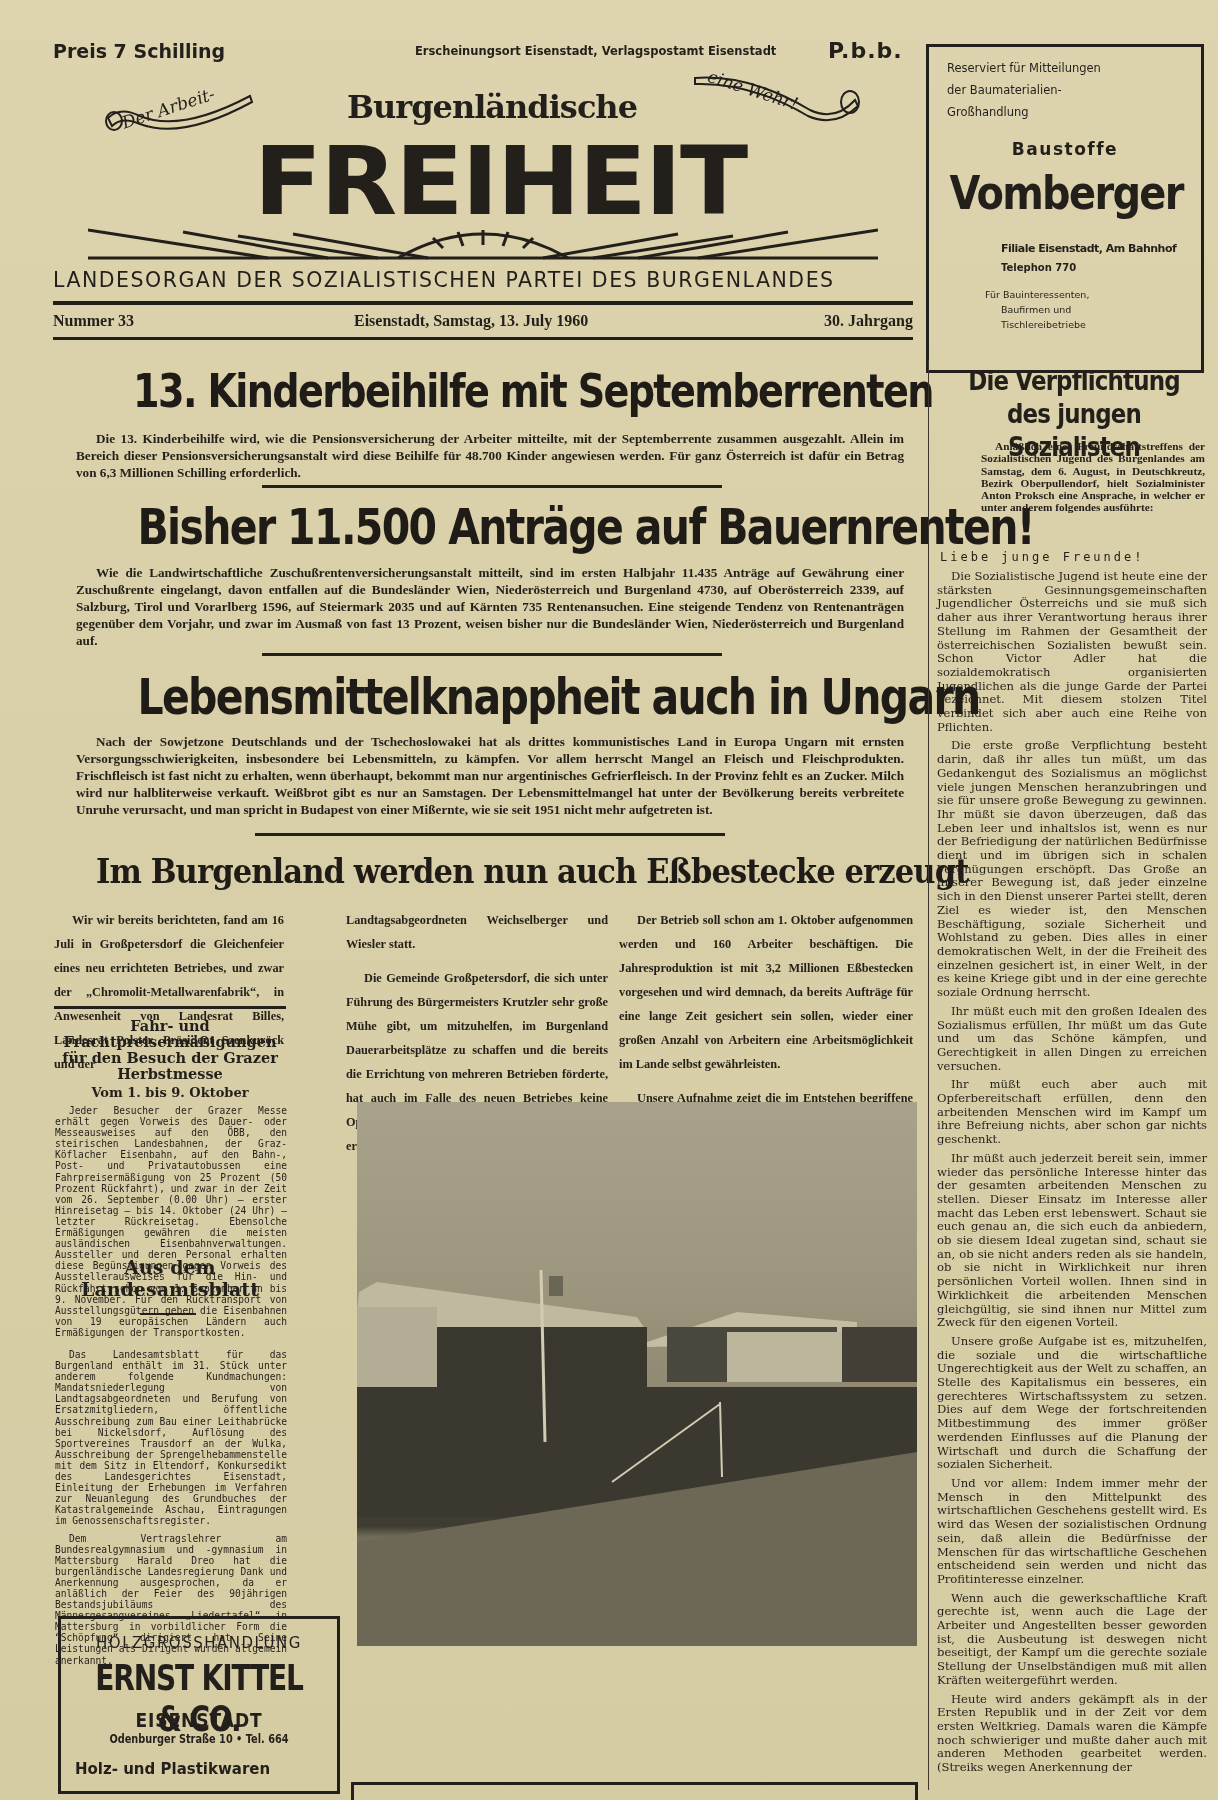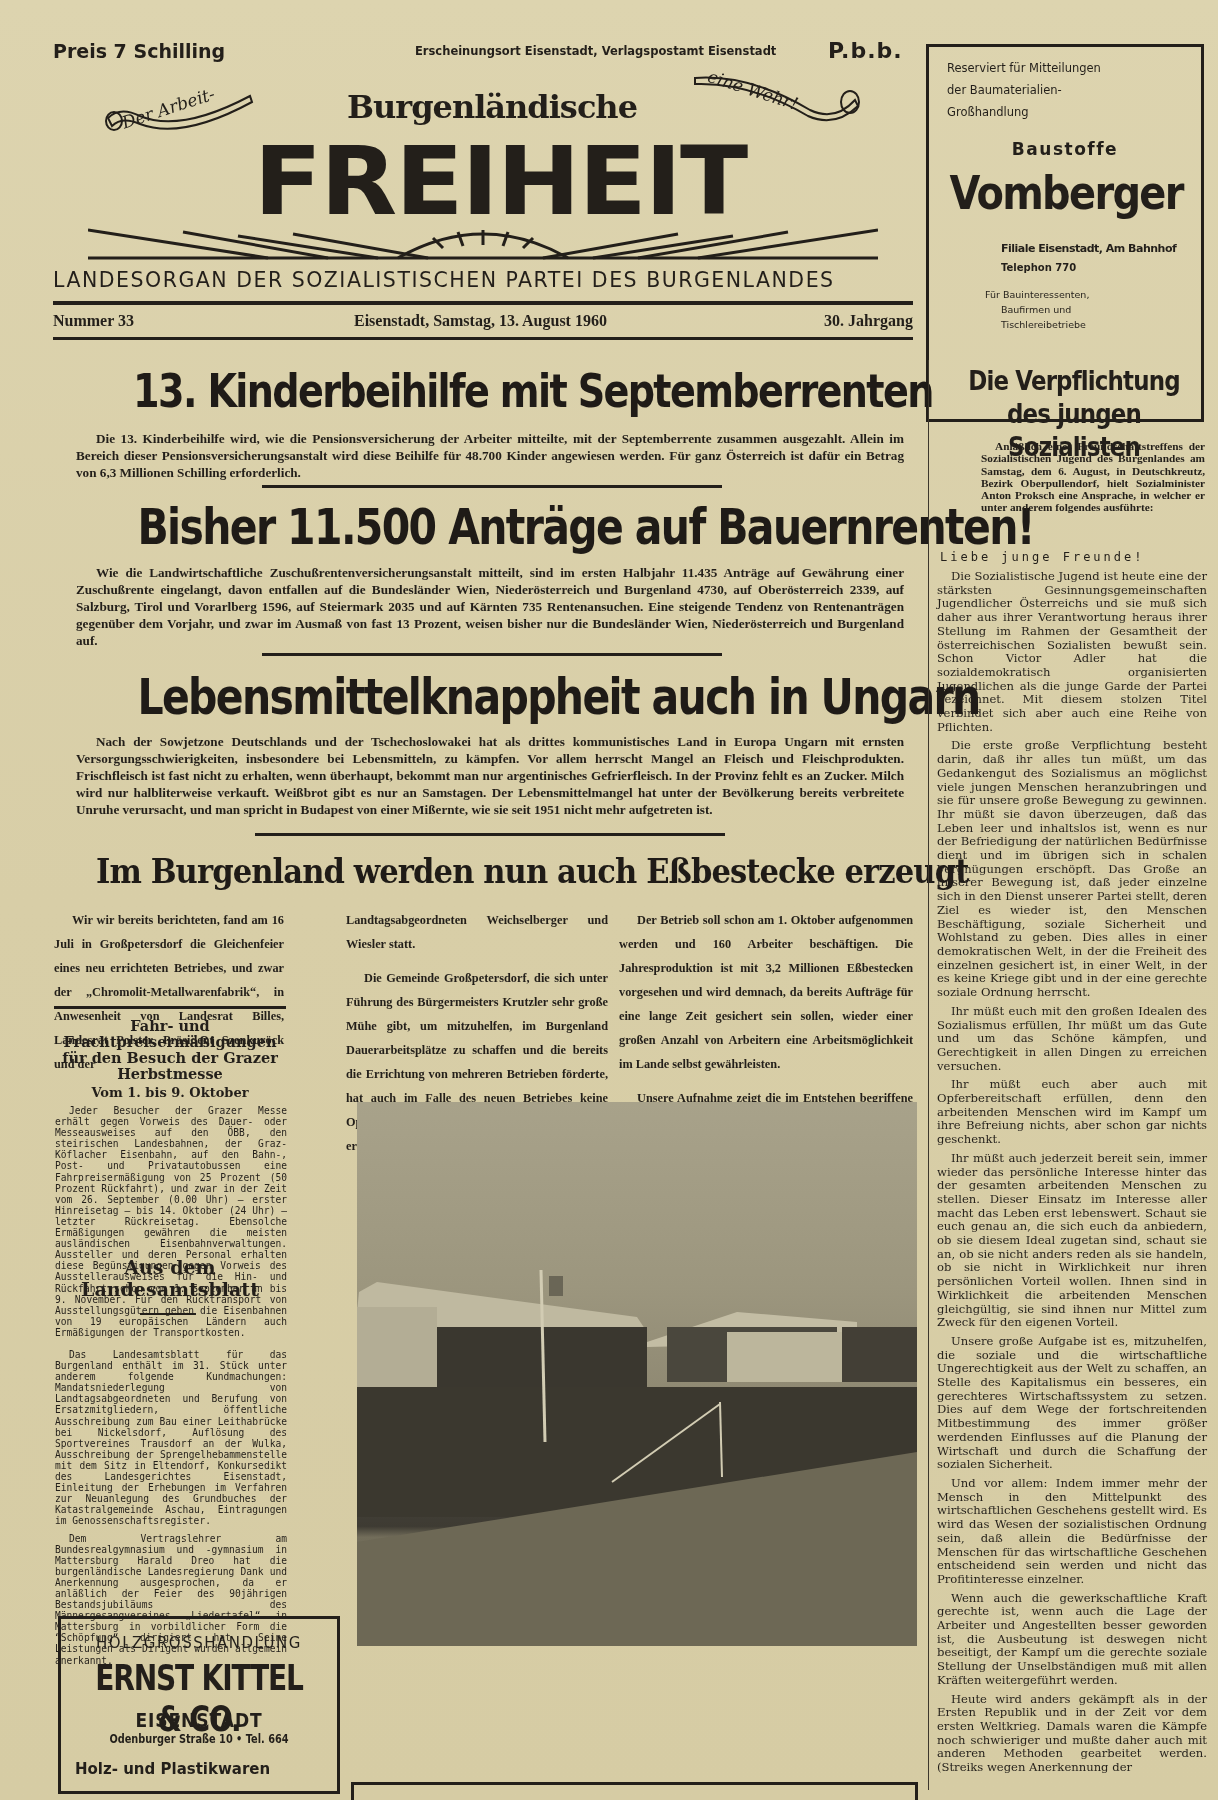--- a/index.html
+++ b/index.html
@@ -19,21 +19,21 @@
   .ribbon-r { left: 690px; top: 70px; width: 175px; height: 55px; }
   .ribbon-text { font-family: "DejaVu Serif", serif; font-style: italic; font-size: 17px; }
   .sunrays { left: 88px; top: 190px; width: 790px; height: 80px; }
   .subtitle { left: 53px; top: 268px; width: 860px; font-family: "DejaVu Sans", sans-serif; font-size: 20.5px; letter-spacing: 1.5px; white-space: nowrap; }
   .rule-thick { background: #231f1a; }
   .issue-line { left: 53px; top: 312px; width: 860px; height: 22px; font-family: "Liberation Serif", serif; font-weight: bold; font-size: 16px; }
   .issue-line span { position: absolute; top: 0; }
 
   
   .ad-box { border: 3px solid #231f1a; }
-  .ad-vomb { left: 926px; top: 44px; width: 278px; height: 378px; }
+  .ad-vomb { left: 926px; top: 44px; width: 278px; height: 329px; }
   .ad-vomb .l1 { position: absolute; left: 18px; top: 10px; font-family: "DejaVu Sans", sans-serif; font-size: 11.5px; line-height: 22px; }
   .ad-vomb .l2 { position: absolute; left: 0; width: 100%; top: 92px; text-align: center; font-family: "DejaVu Sans", sans-serif; font-weight: bold; font-size: 17px; letter-spacing: 1.5px; }
   .ad-vomb .l3 { position: absolute; left: 0; width: 100%; top: 118px; text-align: center; font-family: "DejaVu Sans", sans-serif; font-weight: bold; font-size: 47px; letter-spacing: -2px; transform: scaleX(0.85); }
   .ad-vomb .l4 { position: absolute; left: 72px; top: 195px; font-family: "DejaVu Sans", sans-serif; font-weight: bold; font-size: 11px; letter-spacing: -0.5px; }
   .ad-vomb .l5 { position: absolute; left: 72px; top: 215px; font-family: "DejaVu Sans", sans-serif; font-weight: bold; font-size: 10px; }
   .ad-vomb .l6 { position: absolute; left: 56px; top: 240px; font-family: "DejaVu Sans", sans-serif; font-size: 9.5px; line-height: 15px; }
 
   
   .hl { text-align: center; font-family: "DejaVu Sans", sans-serif; font-weight: bold; color: #1f1b17; white-space: nowrap; }
   .h1 { left: 60px; top: 364px; width: 860px; font-size: 46px; letter-spacing: -2px; transform: scaleX(0.83); }
@@ -130,21 +130,21 @@
       <line x1="645" y1="46" x2="505" y2="68"></line>
       <line x1="700" y1="42" x2="550" y2="68"></line>
       <line x1="790" y1="40" x2="610" y2="68"></line>
     </g>
   </svg>
 
   <div class="abs subtitle">LANDESORGAN DER SOZIALISTISCHEN PARTEI DES BURGENLANDES</div>
   <div class="abs rule-thick" style="left:53px; top:301px; width:860px; height:4px;"></div>
   <div class="abs issue-line">
     <span style="left:0;">Nummer 33</span>
-    <span style="left:301px;">Eisenstadt, Samstag, 13. August 1960</span>
+    <span style="left:301px;">Eisenstadt, Samstag, 13. July 1960</span>
     <span style="right:0;">30. Jahrgang</span>
   </div>
   <div class="abs rule-thick" style="left:53px; top:337px; width:860px; height:3px;"></div>
 
   <div class="abs ad-box ad-vomb">
     <div class="l1">
       <div>Reserviert für Mitteilungen</div>
       <div>der Baumaterialien-</div>
       <div>Großhandlung</div>
     </div>

